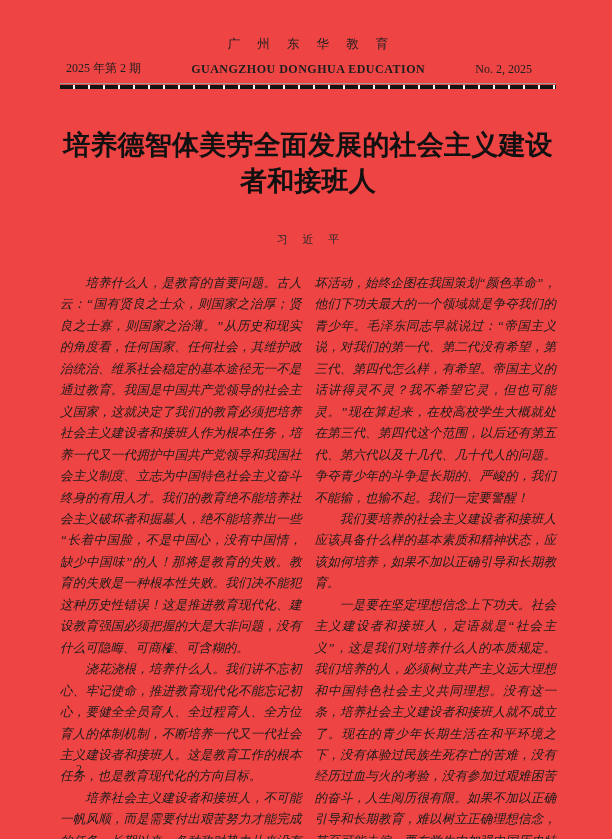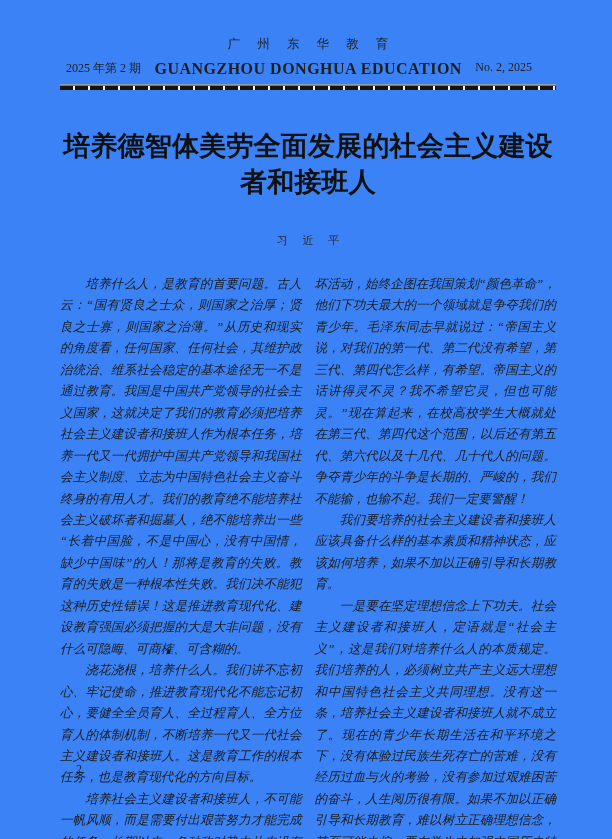--- a/index.html
+++ b/index.html
@@ -1,21 +1,21 @@
 <!DOCTYPE html>
 <html lang="zh"><head>
 <meta charset="utf-8">
 <style>
   html, body { margin: 0; padding: 0; background: #e8e8e8; }
   .page {
     position: relative;
     width: 612px;
     height: 839px;
     margin: 0 auto;
-    background: #3b82f6;
+    background: #ef4444;
     color: #1e1e1e;
     overflow: hidden;
     font-family: "Liberation Serif", "DejaVu Serif", serif;
   }
   .content {
     position: absolute;
     left: 60px;
     top: 0;
     width: 496px;
   }
@@ -25,31 +25,31 @@
     margin-top: 36px;
     text-align: center;
     font-size: 12.5px;
     letter-spacing: 7px;
     text-indent: 7px; 
     color: #222;
   }
   .header-row {
     margin-top: 7px;
     display: flex;
-    align-items: flex-start;
+    align-items: flex-end;
     justify-content: space-between;
     font-size: 12px;
   }
   .issue-cn { flex: 0 0 auto; padding-left: 6px; }
   .journal-en {
     flex: 1 1 auto;
     text-align: center;
     font-weight: 700;
     letter-spacing: 0.5px;
-    font-size: 16px;
+    font-size: 12px;
   }
   .issue-en { flex: 0 0 auto; padding-right: 24px; }
 
   .header-rule { margin-top: 6px; }
   .header-rule .thin { height: 1px; background: #9a9a9a; }
   .header-rule .thick {
     margin-top: 1px;
     height: 4px;
     background: repeating-linear-gradient(to right, #141414 0 13px, #f2f2f2 13px 15px);
   }

